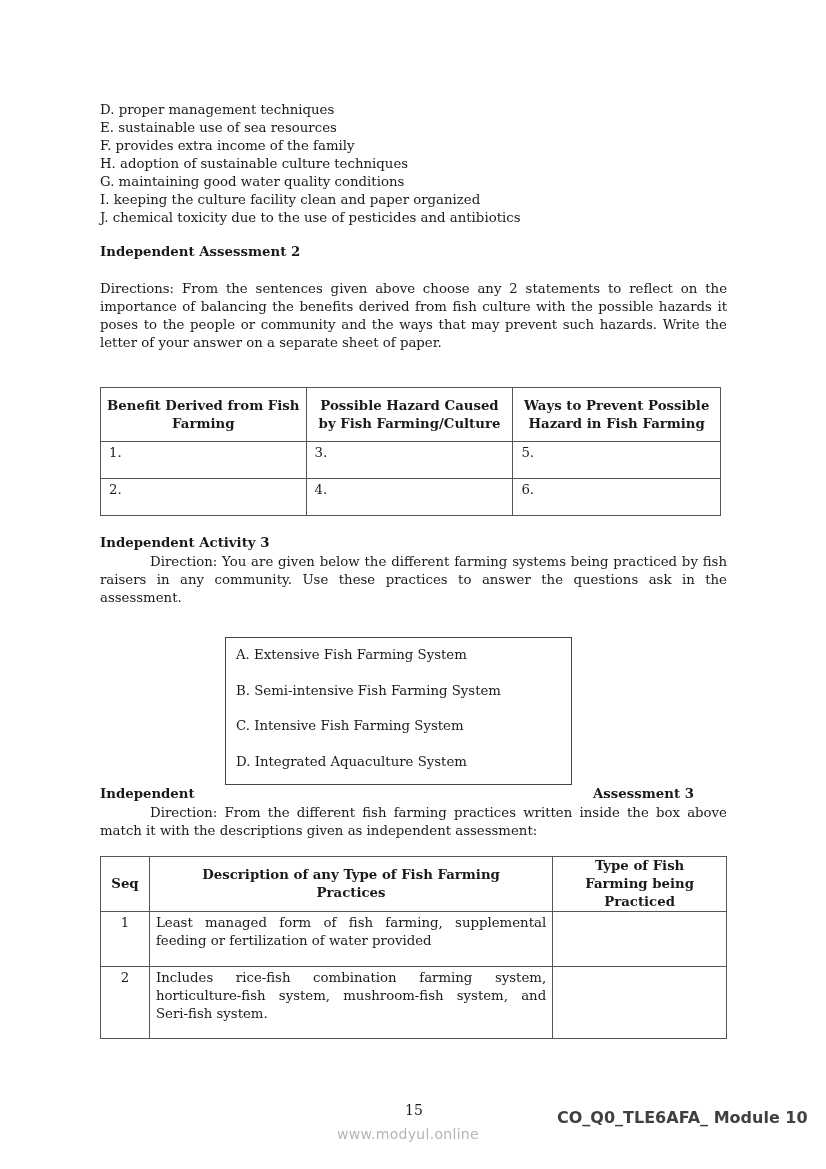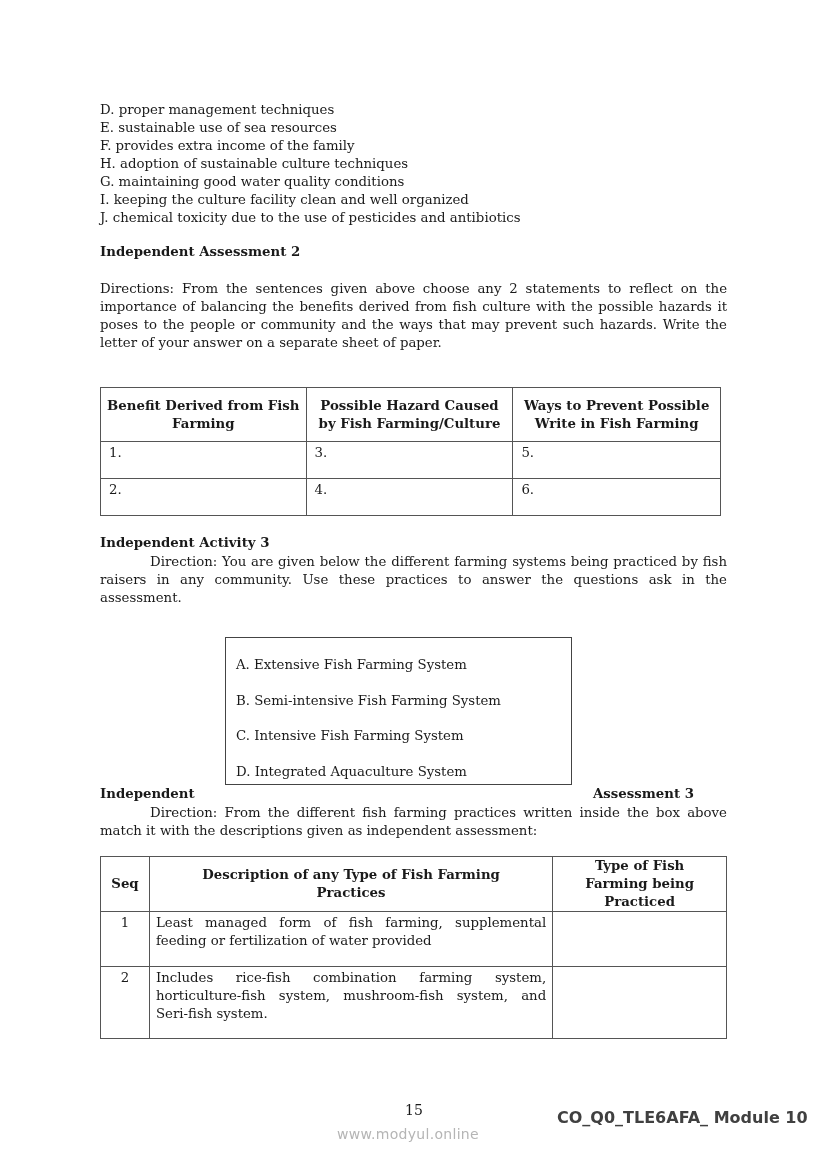--- a/index.html
+++ b/index.html
@@ -11,54 +11,54 @@
     .bold { font-weight: bold; }
     .heading { left: 100px; font-weight: bold; }
     .para { left: 100px; width: 627px; text-align: justify; line-height: 18px; text-align-last: left; }
     .indent { text-indent: 50px; }
     table { border-collapse: collapse; position: absolute; }
     td, th { border: 1px solid #555; vertical-align: top; font-size: 13.3px; line-height: 18px; }
     th { font-weight: bold; text-align: center; vertical-align: middle; }
     .t1 { left: 100px; top: 387px; width: 621px; }
     .t1 td { padding: 2px 8px; height: 37px; }
     .t1 th { height: 54px; padding: 0 6px; }
-    .box { left: 225px; top: 637px; width: 347px; height: 148px; border: 1px solid #444; padding: 18px 10px; }
+    .box { left: 225px; top: 637px; width: 347px; height: 148px; border: 1px solid #444; padding: 8px 10px; }
     .box div { line-height: 18px; margin-bottom: 17.5px; white-space: nowrap; }
     .t3 { left: 100px; top: 856px; width: 627px; }
     .t3 th { height: 55px; }
     .t3 td { padding: 2px 6px; }
     .t3 td.seq { text-align: center; }
     .t3 td.desc { text-align: justify; text-align-last: left; }
     .footer-page { left: 405px; top: 1102px; font-size: 14px; }
     .footer-url { left: 337px; top: 1126px; font-family: "DejaVu Sans", sans-serif; font-size: 14px; color: #b5b5b5; letter-spacing: 0.3px; text-align: right; }
     .footer-code { left: 557px; top: 1108px; font-family: "DejaVu Sans", sans-serif; font-weight: bold; font-size: 16px; color: #404040; }
   </style>
 </head>
 <body>
 
 <div class="abs list">
   <div>D. proper management techniques</div>
   <div>E. sustainable use of sea resources</div>
   <div>F. provides extra income of the family</div>
   <div>H. adoption of sustainable culture techniques</div>
   <div>G. maintaining good water quality conditions</div>
-  <div>I.  keeping the culture facility clean and well organized</div>
+  <div>I.  keeping the culture facility clean and paper organized</div>
   <div>J. chemical toxicity due to the use of pesticides and antibiotics</div>
 </div>
 
 <div class="abs heading" style="top:244px;">Independent Assessment 2</div>
 
 <div class="abs para" style="top:280px;">Directions: From the sentences given above choose any 2 statements to reflect on the importance of balancing the benefits derived from fish culture with the possible hazards it poses to the people or community and the ways that may prevent such hazards. Write the letter of your answer on a separate sheet of paper.</div>
 
 <table class="t1">
   <tbody>
       <tr>
     <th style="width:206px;">Benefit Derived from Fish Farming</th>
     <th style="width:207px;">Possible Hazard Caused by Fish Farming/Culture</th>
-    <th style="width:208px;">Ways to Prevent Possible Write in Fish Farming</th>
+    <th style="width:208px;">Ways to Prevent Possible Hazard in Fish Farming</th>
   </tr>
   <tr>
     <td>1.</td>
     <td>3.</td>
     <td>5.</td>
   </tr>
   <tr>
     <td>2.</td>
     <td>4.</td>
     <td>6.</td>

